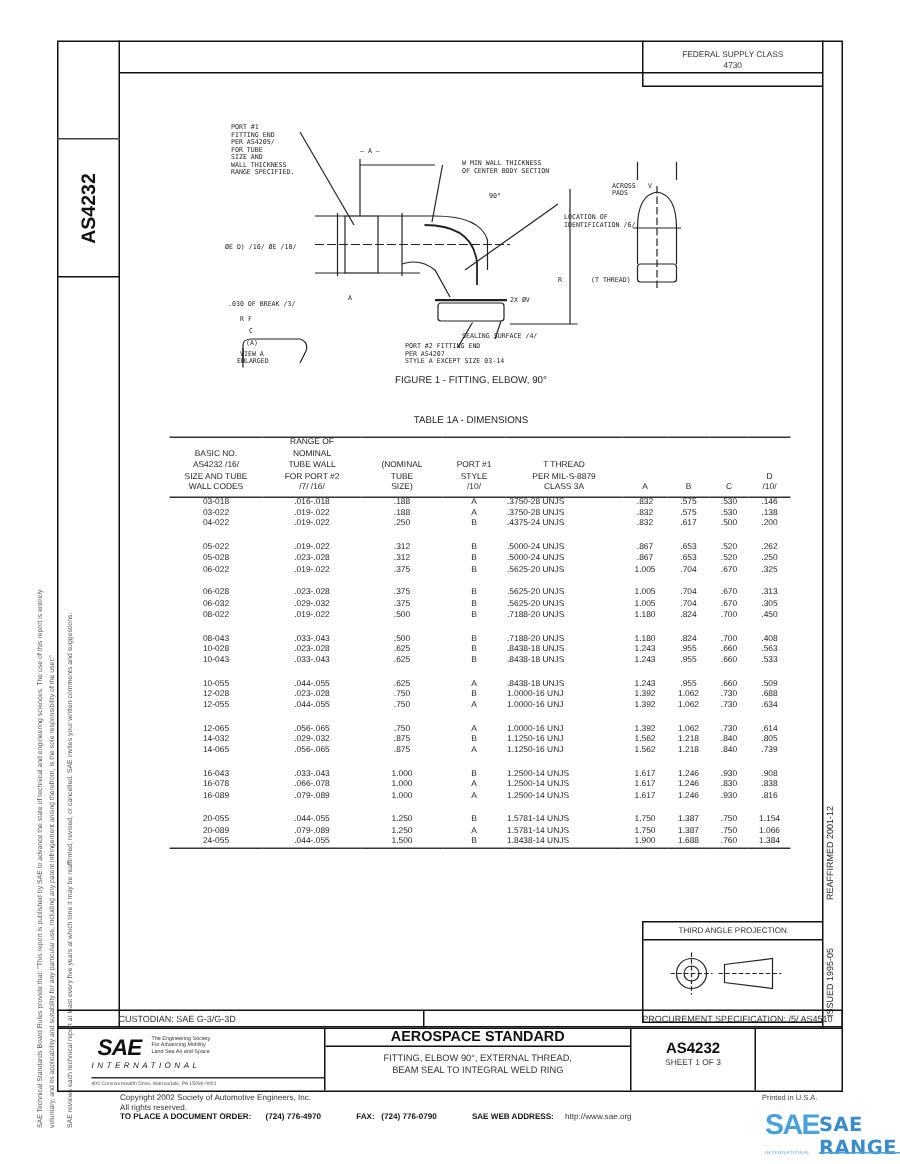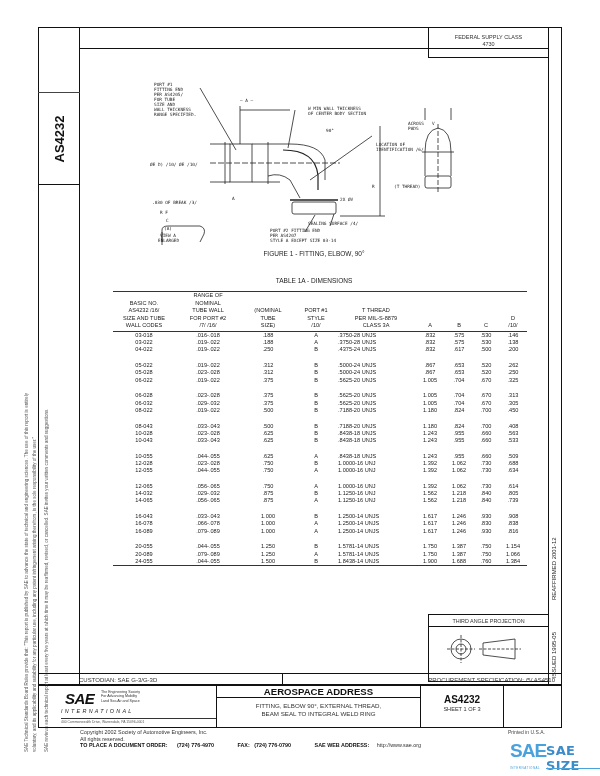--- a/index.html
+++ b/index.html
@@ -500,21 +500,21 @@
     <div class="sae-logo">SAE</div>
     <div class="sae-small">
       <div>The Engineering Society</div>
       <div>For Advancing Mobility</div>
       <div>Land Sea Air and Space</div>
     </div>
     <div class="sae-intl">INTERNATIONAL</div>
     <div class="sae-addr">400 Commonwealth Drive, Warrendale, PA 15096-0001</div>
   </div>
   <div class="aero-box">
-    <div class="aero-title">AEROSPACE ADDRESS</div>
+    <div class="aero-title">AEROSPACE STANDARD</div>
     <div class="aero-sub">
       <div>FITTING, ELBOW 90°, EXTERNAL THREAD,</div>
       <div>BEAM SEAL TO INTEGRAL WELD RING</div>
     </div>
   </div>
   <div class="doc-box">
     <div class="doc-num">AS4232</div>
     <div class="doc-sheet">SHEET 1 OF 3</div>
   </div>
 </div>
@@ -528,16 +528,16 @@
     <b style="margin-left:22px">FAX:</b>
     <b style="margin-left:3px">(724) 776-0790</b>
     <b style="margin-left:22px">SAE WEB ADDRESS:</b>
     <span style="margin-left:6px">http://www.sae.org</span>
   </div>
 </div>
 <div class="abs printed">Printed in U.S.A.</div>
 
 <div class="abs wm">
   <div class="wm-sae">SAE</div>
-  <div class="wm-norm">SAE SIZE</div>
+  <div class="wm-norm">SAE RANGE</div>
   <div class="wm-intl">INTERNATIONAL</div>
   <div class="wm-line"></div>
 </div>
 
 </body></html>

